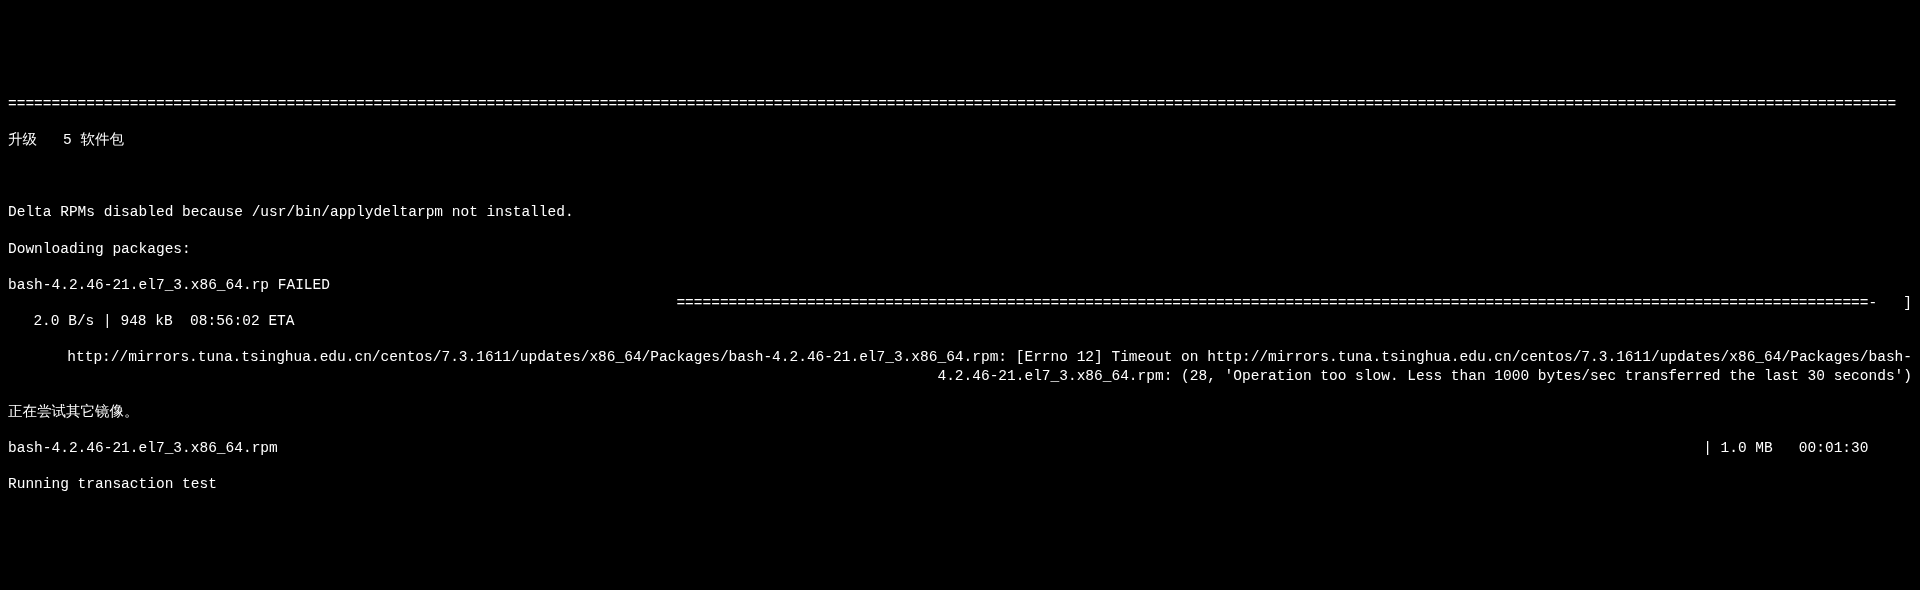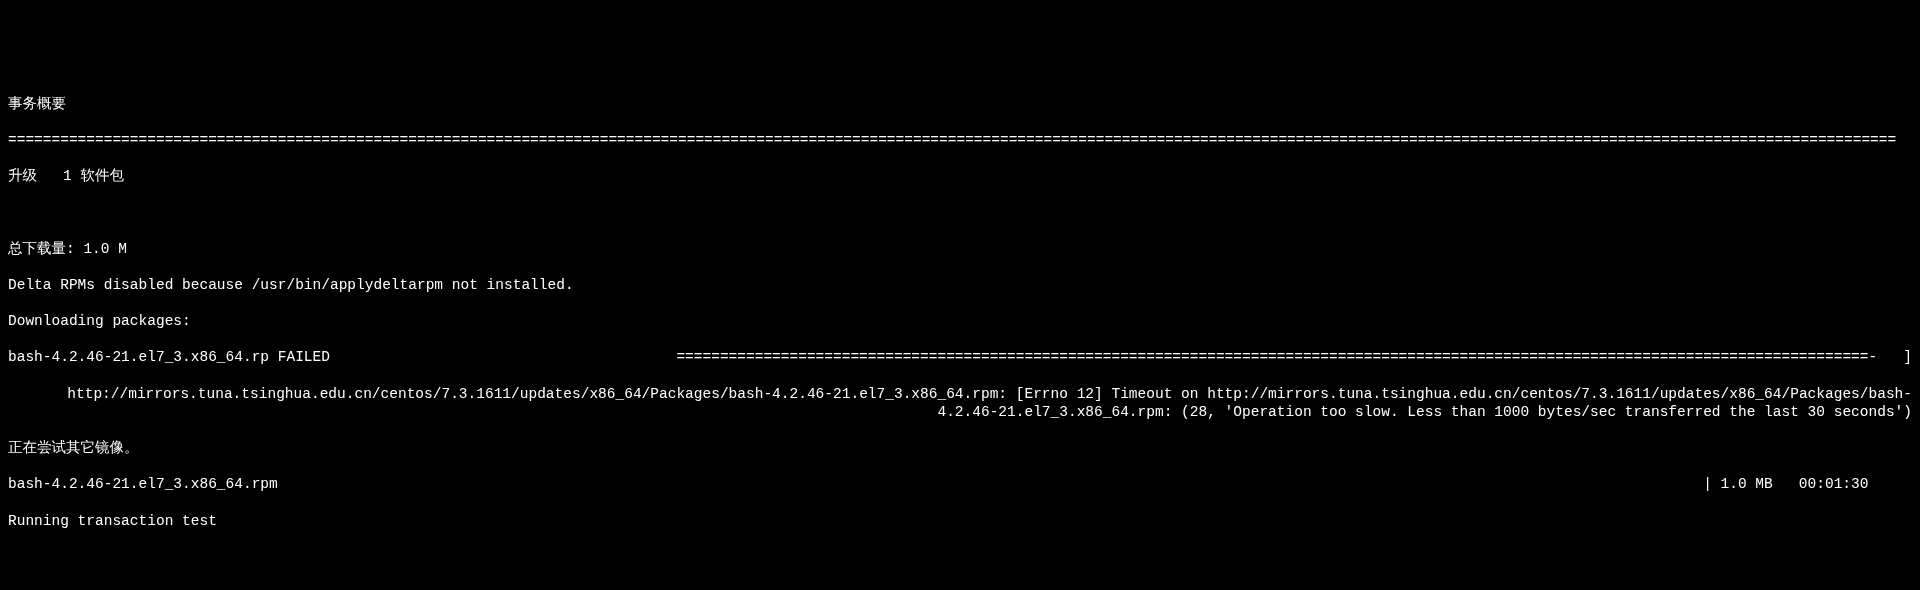--- a/index.html
+++ b/index.html
@@ -40,50 +40,50 @@
       flex: 0 1 auto;
       overflow: hidden;
     }
     .flex-line .right {
       flex: 0 0 auto;
       padding-left: 8px;
     }
     .progress-line {
       display: flex;
       white-space: pre;
+      flex-direction: column;
     }
     .progress-line .pkg {
       flex: 0 0 auto;
     }
     .progress-line .bar-wrap {
       flex: 1 1 auto;
       overflow: hidden;
       text-align: right;
     }
     .progress-line .stats {
       flex: 0 0 auto;
       padding-left: 8px;
     }
   </style>
 </head>
 <body>
 
 
 
 <div class="terminal">
-<span class="line">事务概要</span>
 <span class="hr-line">=========================================================================================================================================================================================================================</span>
-<span class="line"><span>升级</span>   <span>1 软件包</span></span>
+<span class="line"><span>升级</span>   <span>5 软件包</span></span>
 <span class="line"> </span>
-<span class="line"><span>总下载量:</span> <span>1.0 M</span></span>
 <span class="line">Delta RPMs disabled because /usr/bin/applydeltarpm not installed.</span>
 <span class="line">Downloading packages:</span>
 <div class="progress-line">
   <span class="pkg">bash-4.2.46-21.el7_3.x86_64.rp FAILED</span>
   <span class="bar-wrap">=========================================================================================================================================-   ]</span>
+  <span class="stats">  <span>2.0 B/s</span> | <span>948 kB</span>  <span>08:56:02 ETA</span></span>
 </div>
 <span class="line" style="white-space: pre-wrap; text-align: right;">http://mirrors.tuna.tsinghua.edu.cn/centos/7.3.1611/updates/x86_64/Packages/bash-4.2.46-21.el7_3.x86_64.rpm: [Errno 12] Timeout on http://mirrors.tuna.tsinghua.edu.cn/centos/7.3.1611/updates/x86_64/Packages/bash-4.2.46-21.el7_3.x86_64.rpm: (28, 'Operation too slow. Less than 1000 bytes/sec transferred the last 30 seconds')</span>
 <span class="line">正在尝试其它镜像。</span>
 <div class="flex-line">
   <span class="left">bash-4.2.46-21.el7_3.x86_64.rpm</span>
   <span class="right">| <span>1.0 MB</span>   <span>00:01:30</span>     </span>
 </div>
 <span class="line">Running transaction test</span>
 
 

